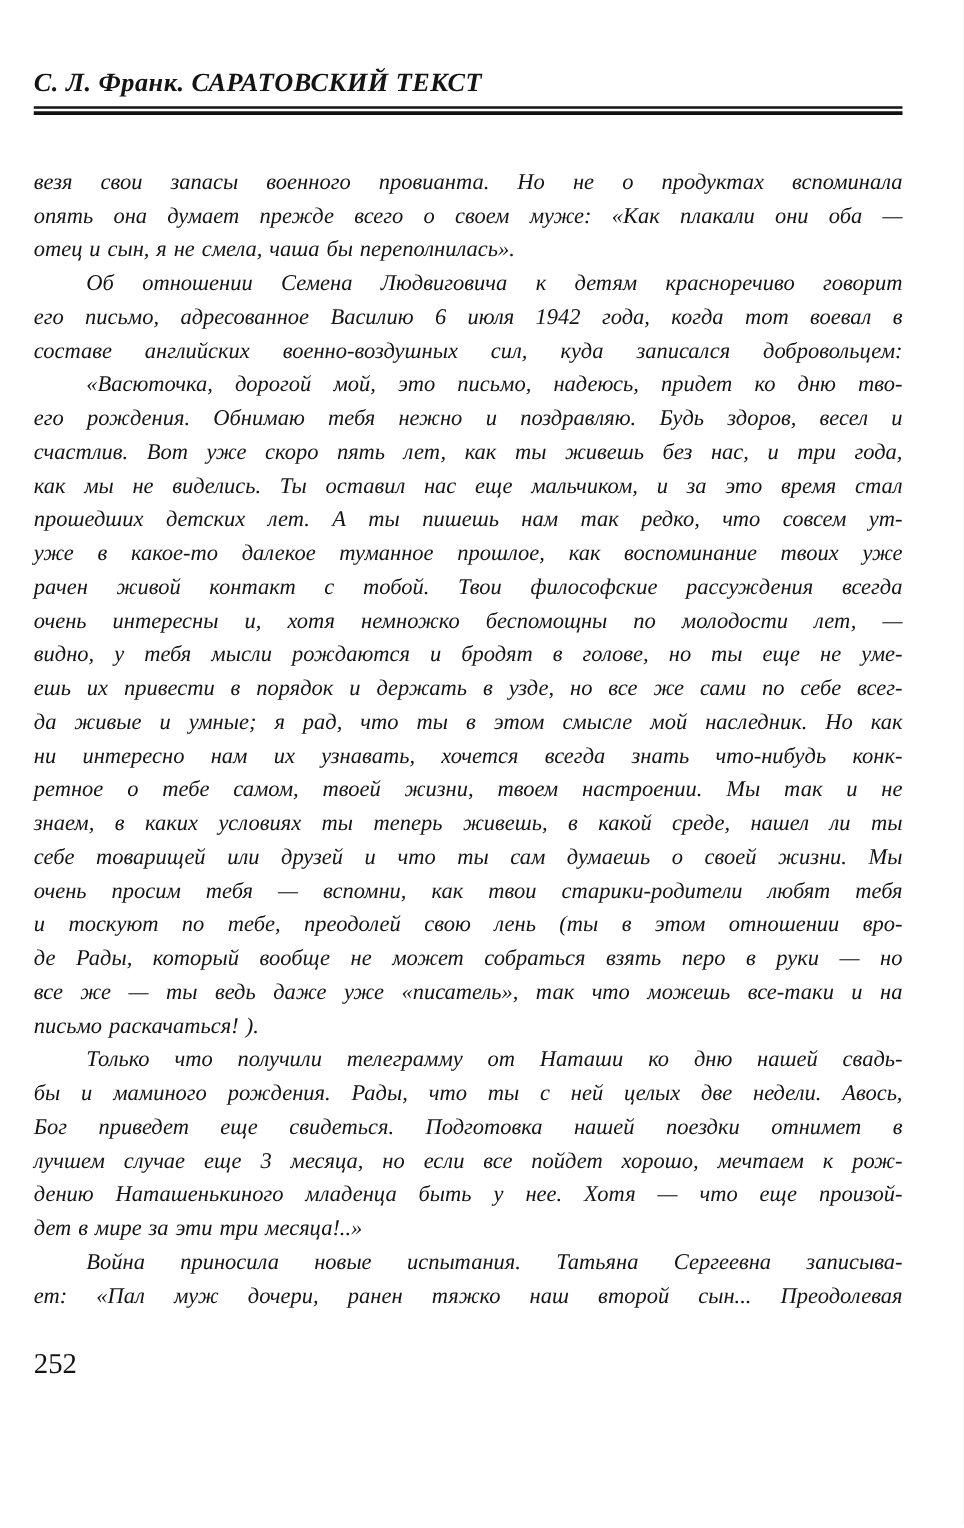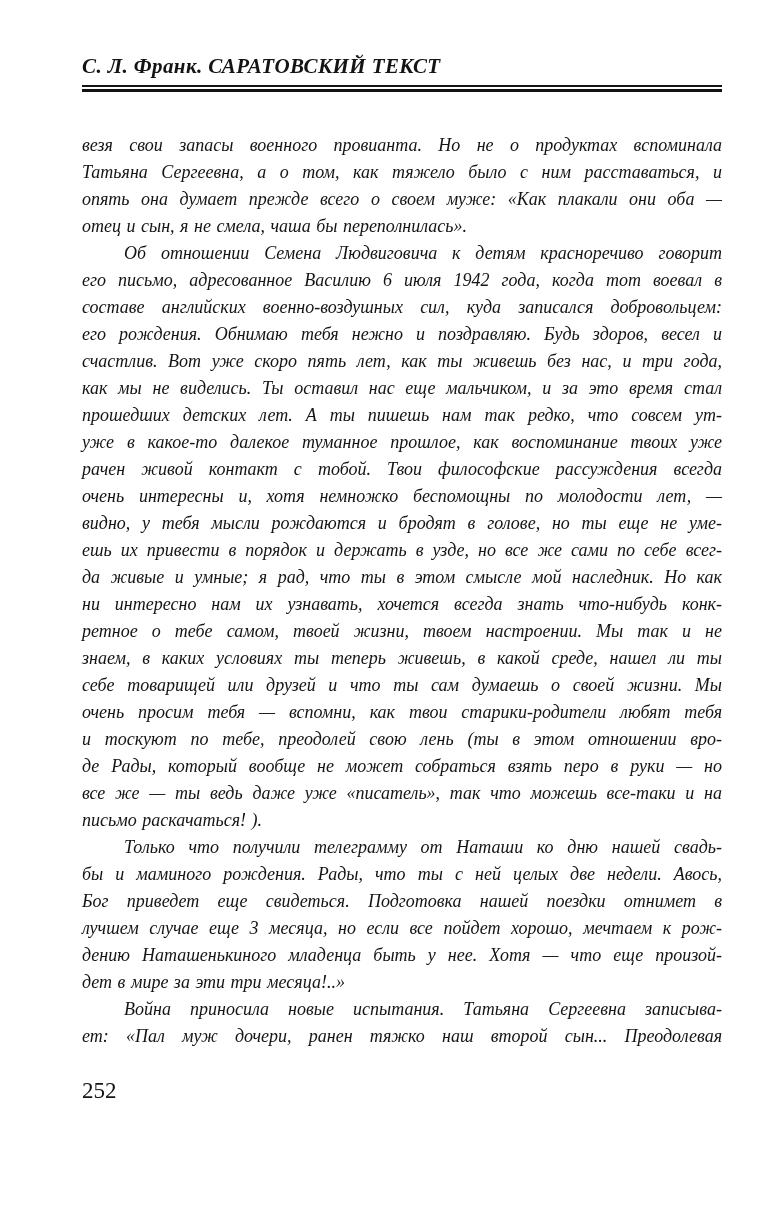--- a/index.html
+++ b/index.html
@@ -9,21 +9,21 @@
   }
   .page {
     position: relative;
     width: 771px;
     height: 1222px;
     margin: 0 auto;
     background: #ffffff;
     color: #141414;
     overflow: hidden;
     box-sizing: border-box;
-    padding: 0 49px 0 82px;
+    padding: 0 49px 0 27px;
     font-family: "Liberation Serif", "DejaVu Serif", serif;
   }
   .running-head {
     margin-top: 54px;
     font-style: italic;
     font-weight: bold;
     font-size: 21px;
     letter-spacing: 0.4px;
     line-height: 24px;
     white-space: nowrap;
@@ -62,26 +62,26 @@
   }
 </style>
 </head>
 <body>
 
 <div class="page">
   <div class="running-head">С. Л. Франк. САРАТОВСКИЙ ТЕКСТ</div>
   <div class="header-rule"></div>
   <div class="text-block">
       <div class="line">везя свои запасы военного провианта. Но не о продуктах вспоминала</div>
-      <div class="line">Татьяна Сергеевна, а о том, как тяжело было с ним расставаться, и</div>
       <div class="line">опять она думает прежде всего о своем муже: «Как плакали они оба —</div>
       <div class="line last">отец и сын, я не смела, чаша бы переполнилась».</div>
       <div class="line indent">Об отношении Семена Людвиговича к детям красноречиво говорит</div>
       <div class="line">его письмо, адресованное Василию 6 июля 1942 года, когда тот воевал в</div>
       <div class="line">составе английских военно-воздушных сил, куда записался добровольцем:</div>
+      <div class="line indent">«Васюточка, дорогой мой, это письмо, надеюсь, придет ко дню тво-</div>
       <div class="line">его рождения. Обнимаю тебя нежно и поздравляю. Будь здоров, весел и</div>
       <div class="line">счастлив. Вот уже скоро пять лет, как ты живешь без нас, и три года,</div>
       <div class="line">как мы не виделись. Ты оставил нас еще мальчиком, и за это время стал</div>
       <div class="line">прошедших детских лет. А ты пишешь нам так редко, что совсем ут-</div>
       <div class="line">уже в какое-то далекое туманное прошлое, как воспоминание твоих уже</div>
       <div class="line">рачен живой контакт с тобой. Твои философские рассуждения всегда</div>
       <div class="line">очень интересны и, хотя немножко беспомощны по молодости лет, —</div>
       <div class="line">видно, у тебя мысли рождаются и бродят в голове, но ты еще не уме-</div>
       <div class="line">ешь их привести в порядок и держать в узде, но все же сами по себе всег-</div>
       <div class="line">да живые и умные; я рад, что ты в этом смысле мой наследник. Но как</div>

